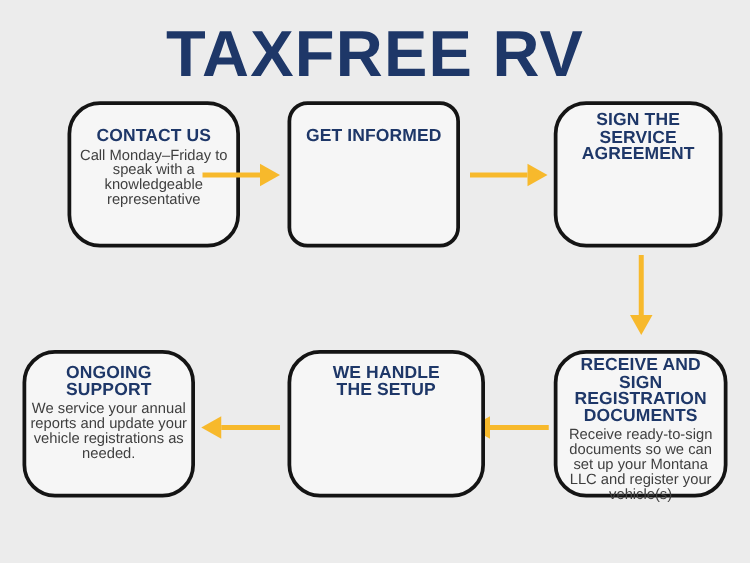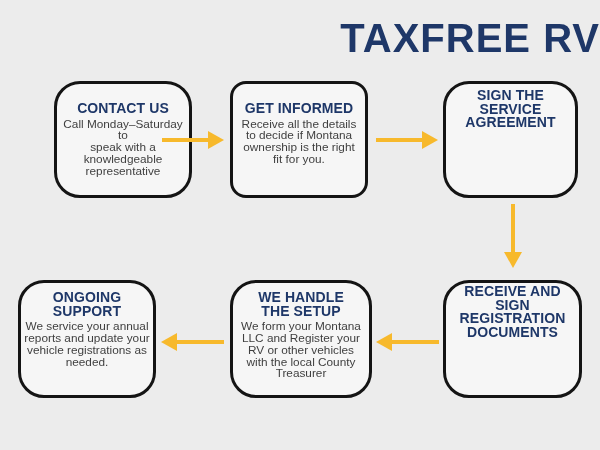--- a/index.html
+++ b/index.html
@@ -7,21 +7,21 @@
     --navy:#1e3768; --text:#3f3f3f; --yellow:#f7b92c;
   }
   html,body{margin:0;padding:0;}
   body{
     width:600px;height:450px;background:var(--bg);
     font-family:"Liberation Sans", sans-serif;
     position:relative;overflow:hidden;
   }
   .title{
     position:absolute;top:18px;left:0;width:600px;margin:0;
-    text-align:right;font-size:40px;line-height:1;font-weight:800;
+    text-align:center;font-size:52px;line-height:1;font-weight:800;
     letter-spacing:1px;color:var(--navy);
   }
   .box{
     position:absolute;box-sizing:border-box;
     background:var(--box_fill);
     border:3px solid var(--border);
     border-radius:26px;
     text-align:center;
   }
   .box-title{
@@ -31,21 +31,21 @@
   .box-body{
     color:var(--text);font-size:11.8px;line-height:1.0;margin-top:3px;
     white-space:pre-line;
   }
   
   #box-contact  {left:18px; top:81px; width:138px;height:117px;padding:18px 2px 0;margin-left:36px;}
   #box-informed {left:230px;top:81px; width:138px;height:117px;padding:18px 2px 0;border-radius:16px;}
   #box-agreement{left:443px;top:81px; width:135px;height:117px;padding:5px 2px 0;}
   
   #box-support  {left:18px; top:280px;width:138px;height:118px;padding:8px 2px 16px;}
-  #box-setup    {left:230px;top:280px;width:142px;height:118px;padding:8px 2px 0;}
+  #box-setup    {left:230px;top:280px;width:158px;height:118px;padding:8px 2px 0;}
   #box-docs     {left:443px;top:280px;width:139px;height:118px;padding:2px 2px 16px;}
 
   .arrow{position:absolute;display:flex;align-items:center;}
   .arrow .shaft{flex:1;height:4px;background:var(--yellow);}
   .arrow.down{flex-direction:column;}
   .arrow.down .shaft{width:4px;height:auto;flex:1;}
   .head-right{width:0;height:0;border-top:9px solid transparent;border-bottom:9px solid transparent;border-left:16px solid var(--yellow);}
   .head-left {width:0;height:0;border-top:9px solid transparent;border-bottom:9px solid transparent;border-right:16px solid var(--yellow);}
   .head-down {width:0;height:0;border-left:9px solid transparent;border-right:9px solid transparent;border-top:16px solid var(--yellow);}
   #arrow-1{left:162px;top:131px;width:62px;height:18px;}
@@ -56,37 +56,33 @@
 </style>
 </head>
 <body>
 
 <div>
 
   <h1 class="title">TAXFREE RV</h1>
 
   <div class="box" id="box-contact">
     <div class="box-title">CONTACT US</div>
-    <div class="box-body">Call Monday–Saturday to
+    <div class="box-body">Call Monday–Friday to
 speak with a
 knowledgeable
 representative</div>
   </div>
 
   <div class="arrow" id="arrow-1">
     <div class="shaft"></div>
     <div class="head-right"></div>
   </div>
 
   <div class="box" id="box-informed">
     <div class="box-title">GET INFORMED</div>
-    <div class="box-body">Receive all the details
-to decide if Montana
-ownership is the right
-fit for you.</div>
   </div>
 
   <div class="arrow" id="arrow-2">
     <div class="shaft"></div>
     <div class="head-right"></div>
   </div>
 
   <div class="box" id="box-agreement">
     <div class="box-title">SIGN THE
 SERVICE
@@ -96,35 +92,35 @@
   <div class="arrow down" id="arrow-3">
     <div class="shaft"></div>
     <div class="head-down"></div>
   </div>
 
   <div class="box" id="box-docs">
     <div class="box-title">RECEIVE AND
 SIGN
 REGISTRATION
 DOCUMENTS</div>
+    <div class="box-body">Receive ready-to-sign
+documents so we can
+set up your Montana
+LLC and register your
+vehicle(s)</div>
   </div>
 
   <div class="arrow" id="arrow-4">
     <div class="head-left"></div>
     <div class="shaft"></div>
   </div>
 
   <div class="box" id="box-setup">
     <div class="box-title">WE HANDLE
 THE SETUP</div>
-    <div class="box-body">We form your Montana
-LLC and Register your
-RV or other vehicles
-with the local County
-Treasurer</div>
   </div>
 
   <div class="arrow" id="arrow-5">
     <div class="head-left"></div>
     <div class="shaft"></div>
   </div>
 
   <div class="box" id="box-support">
     <div class="box-title">ONGOING
 SUPPORT</div>

